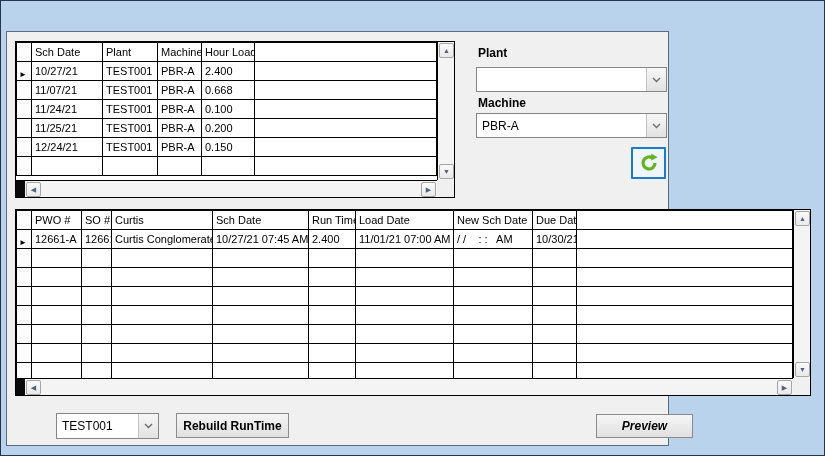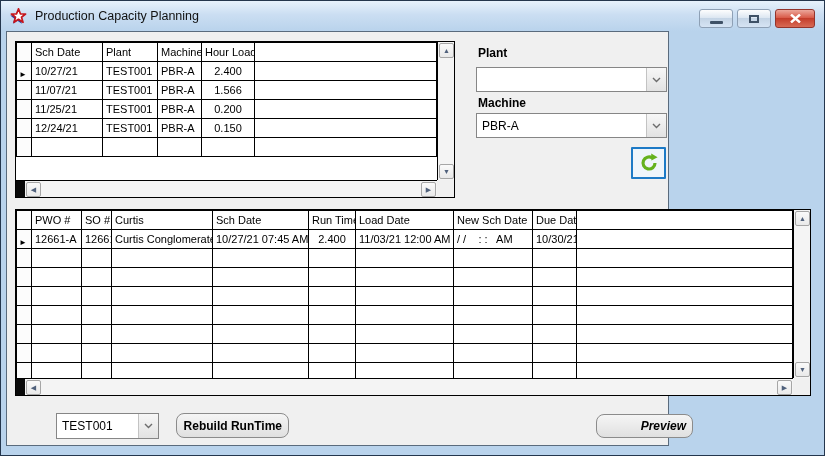--- a/index.html
+++ b/index.html
@@ -38,21 +38,21 @@
   }
   
   .grid{position:absolute;background:#fff;border:1px solid #000;}
   .grid-content{position:absolute;left:0;top:0;right:17px;bottom:17px;overflow:hidden;background:#fff;}
   table.dbgrid{border-collapse:collapse;table-layout:fixed;width:100%;}
   table.dbgrid th,table.dbgrid td{
     border:1px solid #000;height:19px;padding:0 3px;
     font-size:11px;font-weight:normal;text-align:left;
     white-space:pre;overflow:hidden;line-height:17px;background:#fff;
   }
-  table.dbgrid td.num{text-align:center;}
+  table.dbgrid td.num{text-align:left;}
   table.dbgrid td.sel,table.dbgrid th.sel{padding:0;background:#fcfcfc;position:relative;}
   table.dbgrid td.sel.cur::before{
     content:"\25BA";font-size:8px;position:absolute;left:2px;top:4px;color:#000;
   }
   
   .vscroll{position:absolute;top:0;right:0;bottom:17px;width:17px;background:#f4f4f4;border-left:1px solid #000;}
   .hscroll{position:absolute;left:0;bottom:0;right:17px;height:17px;background:#f4f4f4;border-top:1px solid #000;display:flex;}
   .corner{position:absolute;right:0;bottom:0;width:17px;height:17px;background:#f0f0f0;}
   .sb-btn{
     width:15px;height:15px;margin:1px;flex:0 0 auto;
@@ -71,54 +71,34 @@
     position:absolute;height:25px;background:#fff;border:1px solid #868686;
     display:flex;align-items:center;
   }
   .combo-val{flex:1 1 auto;font-size:12px;padding:0 5px;white-space:nowrap;overflow:hidden;}
   .combo-btn{
     flex:0 0 auto;width:20px;height:100%;border-left:1px solid #c3c3c3;
     background:linear-gradient(#f7f7f7,#e2e2e2);
     display:flex;align-items:center;justify-content:center;
   }
   .btn{
-    position:absolute;border:1px solid #8b8b8b;border-radius:8px;
+    position:absolute;border:1px solid #8b8b8b;border-radius:0;
     background:linear-gradient(#f5f5f5,#e0e0e0);
-    font-family:"Liberation Sans",sans-serif;font-size:12px;font-weight:bold;color:#000;text-align:right;
+    font-family:"Liberation Sans",sans-serif;font-size:12px;font-weight:bold;color:#000;
   }
   .refresh-btn{
     position:absolute;width:35px;height:32px;border:2px solid #1d7ac6;border-radius:1px;
     background:#eef5fb;display:flex;align-items:center;justify-content:center;padding:0;
   }
 </style>
 </head>
 <body>
 
 <div class="window">
 
-  <div class="titlebar">
-    <svg class="app-icon" viewBox="0 0 17 16">
-      <path d="M8 1 L9.9 5.9 15.1 6.1 L11 9.3 12.5 14.4 8 11.4 3.5 14.4 5 9.3 0.9 6.1 6.1 5.9 Z" fill="#2b3f9e" transform="translate(-0.6,1.4)"></path>
-      <path d="M8.5 0.8 L10.4 5.8 15.6 6 L11.5 9.2 13 14.3 8.5 11.3 4 14.3 5.5 9.2 1.4 6 6.6 5.8 Z" fill="#ffffff" stroke="#c6161c" stroke-width="1.7" stroke-linejoin="round"></path>
-    </svg>
-    <span class="title-text">Production Capacity Planning</span>
-    <div class="winbtns">
-      <button class="wbtn min">
-          <span class="min-glyph"></span>
-        </button>
-      <button class="wbtn max">
-          <span class="max-glyph"></span>
-        </button>
-      <button class="wbtn close">
-        <svg width="11" height="9" viewBox="0 0 11 9">
-          <path d="M1 0.5 L10 8.5 M10 0.5 L1 8.5" stroke="#ffffff" stroke-width="2.4"></path>
-        </svg>
-      </button>
-    </div>
-  </div>
 
   <div class="client">
 
     <div class="grid" style="left:8px;top:9px;width:440px;height:157px;">
       <div class="grid-content">
         <table class="dbgrid">
           <colgroup>
             <col style="width:15px;">
               <col style="width:71px;">
               <col style="width:55px;">
@@ -143,21 +123,29 @@
                 <td>TEST001</td>
                 <td>PBR-A</td>
                 <td class="num">2.400</td>
                 <td></td>
               </tr>
               <tr>
                 <td class="sel"></td>
                 <td>11/07/21</td>
                 <td>TEST001</td>
                 <td>PBR-A</td>
-                <td class="num">1.566</td>
+                <td class="num">0.668</td>
+                <td></td>
+              </tr>
+              <tr>
+                <td class="sel"></td>
+                <td>11/24/21</td>
+                <td>TEST001</td>
+                <td>PBR-A</td>
+                <td class="num">0.100</td>
                 <td></td>
               </tr>
               <tr>
                 <td class="sel"></td>
                 <td>11/25/21</td>
                 <td>TEST001</td>
                 <td>PBR-A</td>
                 <td class="num">0.200</td>
                 <td></td>
               </tr>
@@ -250,21 +238,21 @@
               </tr>
             </thead>
           <tbody>
               <tr>
                 <td class="sel cur"></td>
                 <td>12661-A</td>
                 <td>12661</td>
                 <td>Curtis Conglomerates</td>
                 <td>10/27/21 07:45 AM</td>
                 <td class="num">2.400</td>
-                <td>11/03/21 12:00 AM</td>
+                <td>11/01/21 07:00 AM</td>
                 <td>/ /    : :   AM</td>
                 <td>10/30/21</td>
                 <td></td>
               </tr>
               <tr>
                 <td class="sel"></td>
                 <td></td>
                 <td></td>
                 <td></td>
                 <td></td>

